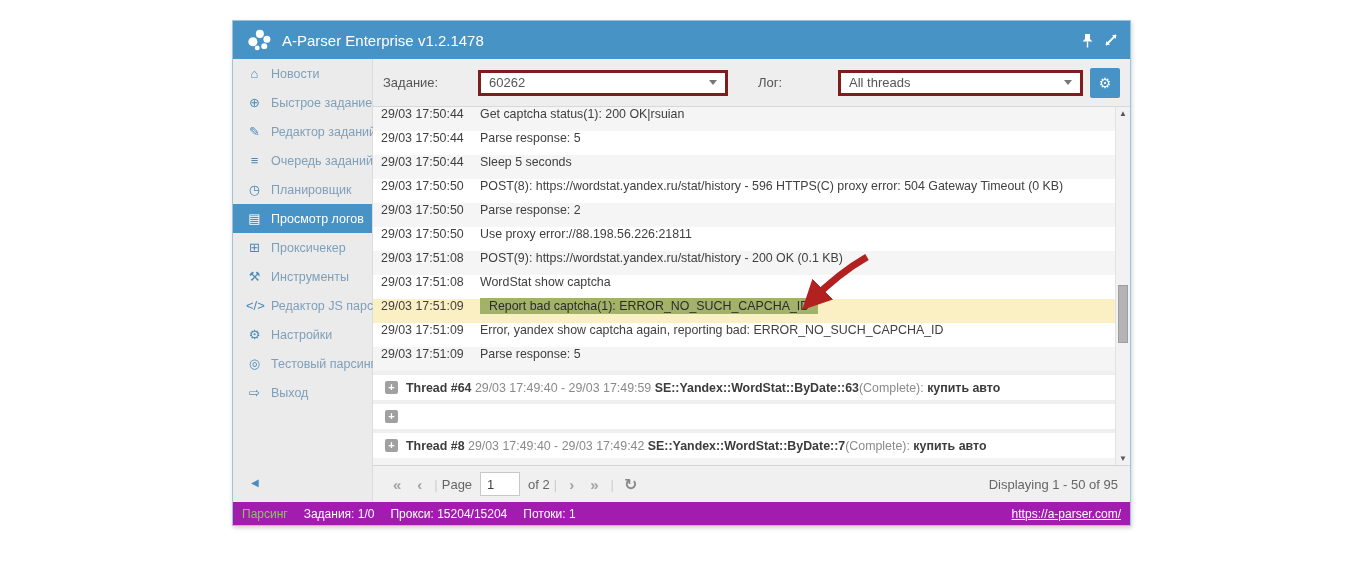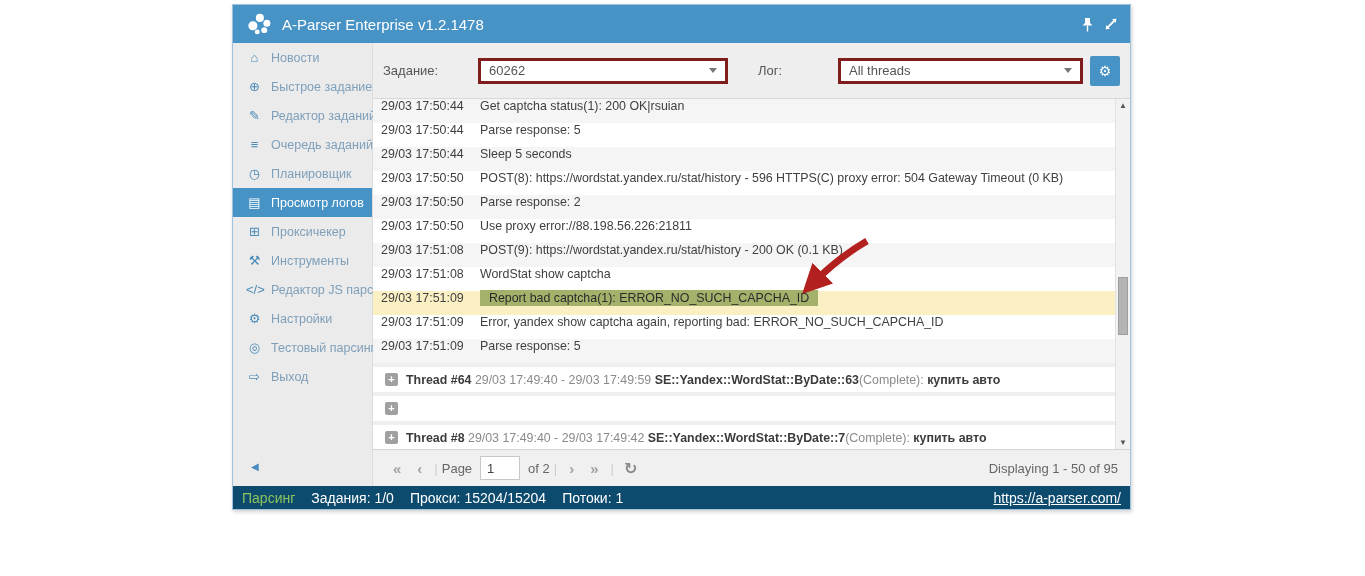--- a/index.html
+++ b/index.html
@@ -1,18 +1,18 @@
 <!DOCTYPE html>
 <html><head>
 <meta charset="utf-8">
 <style>
   * { margin:0; padding:0; box-sizing:border-box; }
   html,body { width:1365px; height:576px; background:#ffffff;
     font-family:"Liberation Sans","DejaVu Sans",sans-serif; overflow:hidden; }
-  .app-window { position:absolute; left:232px; top:4px; width:899px; height:506px;
+  .app-window { position:absolute; left:232px; top:20px; width:899px; height:506px;
     border:1px solid #9fc3dc; box-shadow:1px 2px 4px rgba(0,0,0,.18);
     display:flex; flex-direction:column; background:#fff; }
   
   .titlebar { height:38px; background:#4793c6; display:flex; align-items:center;
     padding:0 12px; flex:0 0 auto; }
   .titlebar .logo { width:28px; height:28px; margin-right:9px; }
   .titlebar .title { color:#ffffff; font-size:15px; }
   .titlebar .win-icons { margin-left:auto; display:flex; align-items:center; gap:10px; }
   .titlebar .win-icons svg { display:block; cursor:pointer; }
   
@@ -23,21 +23,21 @@
     cursor:pointer; }
   .sb-item .sb-icon { width:17px; margin-right:8px; color:#4a8ab8; font-size:13px;
     text-align:center; flex:0 0 auto; }
   .sb-item .sb-label { color:#7e9fba; font-size:12.5px; white-space:nowrap; }
   .sb-item.active { background:#4793c6; }
   .sb-item.active .sb-icon, .sb-item.active .sb-label { color:#ffffff; }
   .sb-collapse { position:absolute; left:18px; bottom:14px; color:#4a8cc0;
     font-size:10px; cursor:pointer; }
   .content { flex:1; display:flex; flex-direction:column; min-width:0; }
   
-  .toolbar { height:56px; background:#eeeeee; border-bottom:1px solid #d8d8d8;
+  .toolbar { height:48px; background:#eeeeee; border-bottom:1px solid #d8d8d8;
     display:flex; align-items:center; padding:0 10px; flex:0 0 auto; }
   .tb-label { font-size:13px; color:#555; }
   .lbl-task { width:95px; }
   .lbl-log { margin-left:30px; width:80px; }
   .combo { height:26px; background:#fff; border:3px solid #7f1d1d; display:flex;
     align-items:center; padding:0 8px; cursor:pointer; }
   .combo-task { width:250px; }
   .combo-log { width:245px; }
   .combo .combo-value { font-size:13px; color:#555; flex:1; }
   .combo .caret { width:0; height:0; border-left:4px solid transparent;
@@ -78,22 +78,22 @@
   .pg-btn { color:#a3a3a3; font-size:15px; font-weight:bold; padding:0 8px;
     cursor:pointer; }
   .pg-sep { color:#ccc; padding:0 4px; }
   .pg-input { width:40px; height:24px; border:1px solid #c8c8c8; margin:0 8px;
     padding-left:6px; font-size:13px; color:#444;
     font-family:"Liberation Sans","DejaVu Sans",sans-serif; }
   .pg-refresh { color:#8a8a8a; font-size:16px; font-weight:bold; padding:0 6px;
     cursor:pointer; }
   .pg-display { margin-left:auto; color:#666; }
   
-  .statusbar { height:23px; background:#0c4a6e; display:flex; align-items:center;
-    padding:0 9px; flex:0 0 auto; font-size:14px; color:#fff; }
+  .statusbar { height:23px; background:#a21caf; display:flex; align-items:center;
+    padding:0 9px; flex:0 0 auto; font-size:12px; color:#fff; }
   .st-state { color:#8dc45e; margin-right:16px; }
   .st-item { margin-right:16px; }
   .st-link { margin-left:auto; color:#fff; text-decoration:underline; cursor:pointer; }
 </style>
 </head>
 <body>
 
 <div class="app-window">
 
   <div class="titlebar">

